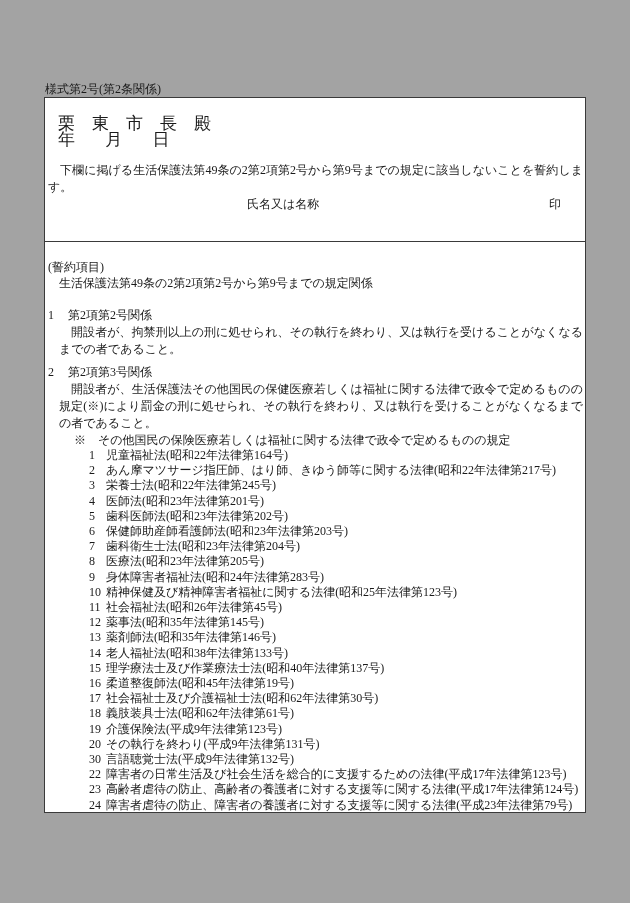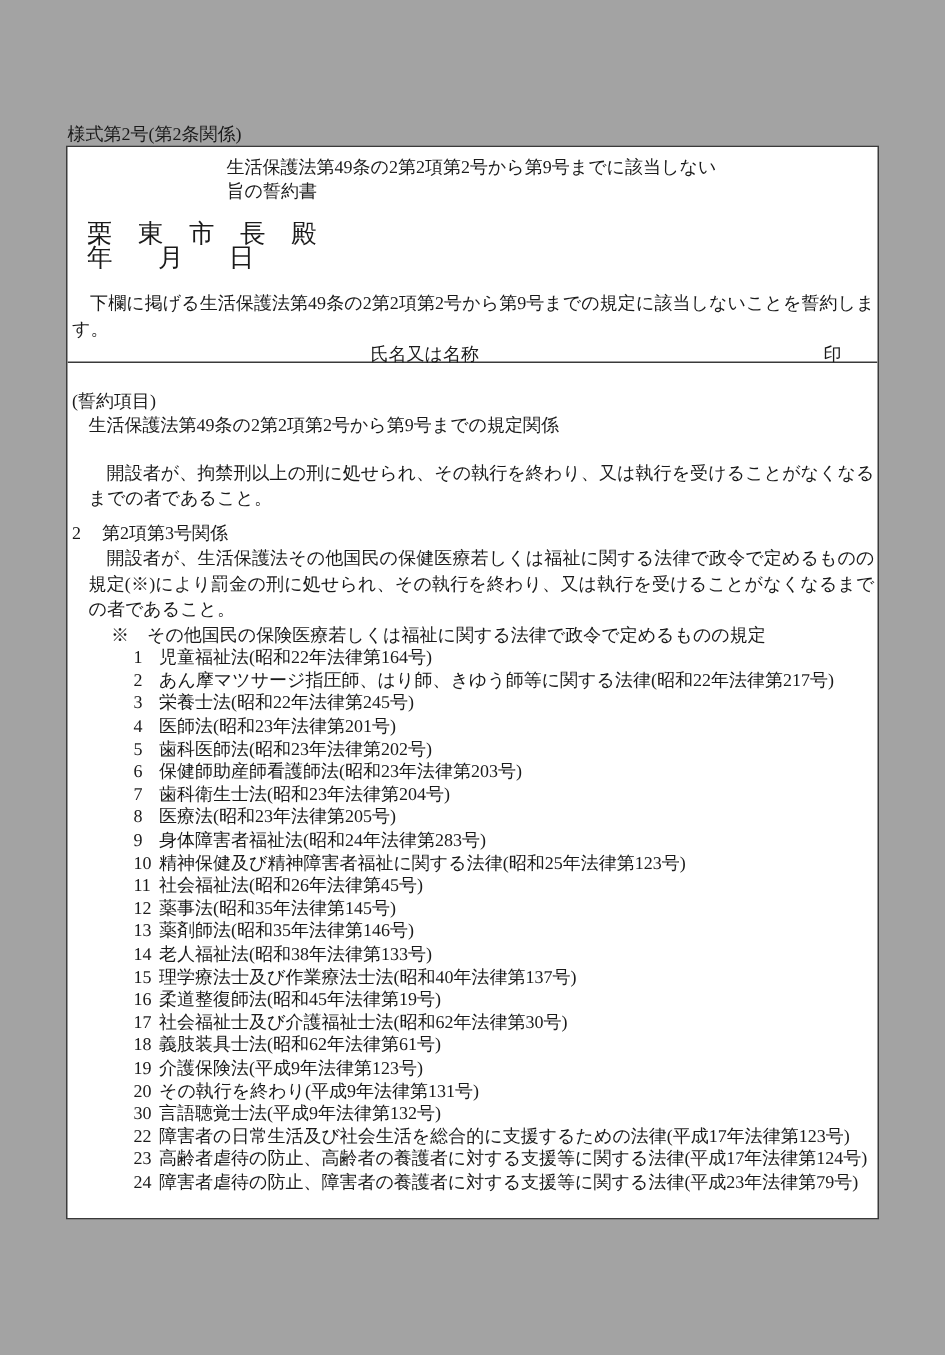--- a/index.html
+++ b/index.html
@@ -66,24 +66,20 @@
 </head>
 <body>
 
 <div class="page">
 
   <div class="form-label">様式第2号(第2条関係)</div>
 
   <div class="doc-box">
 
     <div class="section-top">
-      <div class="title-block">
-        <div>生活保護法第49条の2第2項第2号から第9号までに該当しない</div>
-        <div>旨の誓約書</div>
-      </div>
       <div class="addr-row">
         <span>栗　東　市　長　殿</span>
         <span class="date-fields">
           <span>年</span>
           <span>月</span>
           <span>日</span>
         </span>
       </div>
       <div class="statement">　下欄に掲げる生活保護法第49条の2第2項第2号から第9号までの規定に該当しないことを誓約します。</div>
       <div class="sig-block">
@@ -92,20 +88,23 @@
           <span>印</span>
         </div>
       </div>
     </div>
 
     <div class="section-bottom">
       <div class="items-heading">(誓約項目)</div>
       <div class="items-subheading">生活保護法第49条の2第2項第2号から第9号までの規定関係</div>
 
       <div class="clause">
+        <div class="clause-title">
+          <span class="clause-num">1</span><span>第2項第2号関係</span>
+        </div>
         <div class="clause-body">　開設者が、拘禁刑以上の刑に処せられ、その執行を終わり、又は執行を受けることがなくなるまでの者であること。</div>
       </div>
 
       <div class="clause">
         <div class="clause-title">
           <span class="clause-num">2</span><span>第2項第3号関係</span>
         </div>
         <div class="clause-body">　開設者が、生活保護法その他国民の保健医療若しくは福祉に関する法律で政令で定めるものの規定(※)により罰金の刑に処せられ、その執行を終わり、又は執行を受けることがなくなるまでの者であること。</div>
       </div>
 

